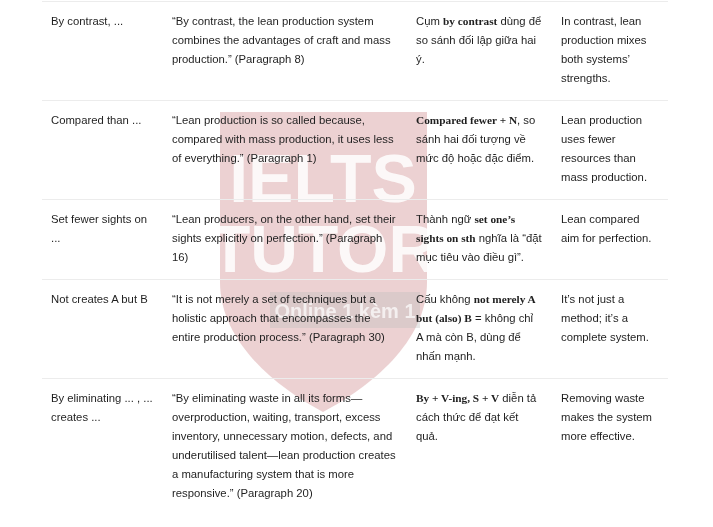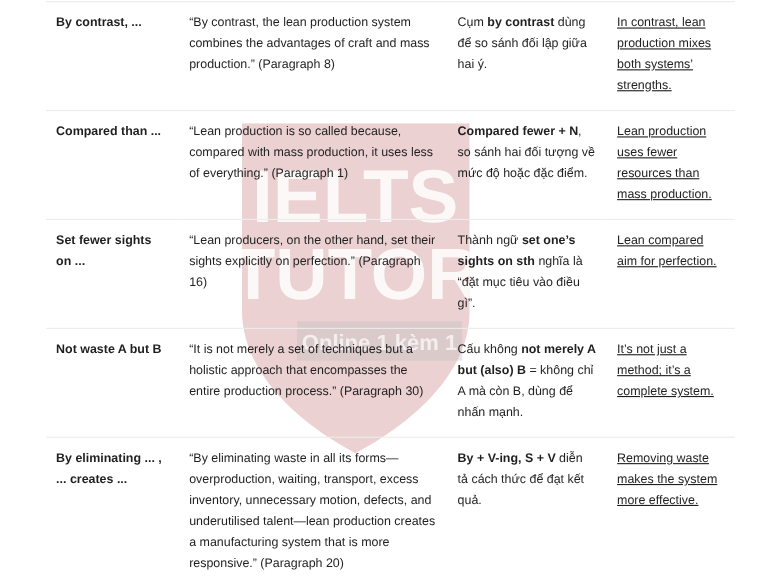--- a/index.html
+++ b/index.html
@@ -29,25 +29,25 @@
       width: 620px;
       table-layout: fixed;
     }
     tr {
       border-top: 1px solid #ececec;
     }
     td {
       vertical-align: top;
       padding: 10px 10px 12px 9px;
     }
-    td.c1 { width: 102px; font-weight: bold; }
+    td.c1 { width: 102px; font-weight: normal; }
     td.c2 { width: 225px; }
     td.c3 { width: 126px; }
-    td.c4 { width: 97px; text-decoration: underline; }
-    b { font-weight: bold; }
+    td.c4 { width: 97px; }
+    b { font-weight: bold; font-family: Liberation Serif, serif; }
 
     
     .watermark {
       position: absolute;
       left: 220px;
       top: 112px;
       width: 207px;
       height: 300px;
       z-index: 1;
       pointer-events: none;
@@ -82,21 +82,21 @@
         <td class="c3"><b>Compared fewer + N</b><span>, so sánh hai đối tượng về mức độ hoặc đặc điểm.</span></td>
         <td class="c4">Lean production uses fewer resources than mass production.</td>
       </tr>
       <tr>
         <td class="c1">Set fewer sights on ...</td>
         <td class="c2">“Lean producers, on the other hand, set their sights explicitly on perfection.” (Paragraph 16)</td>
         <td class="c3"><span>Thành ngữ </span><b>set one’s sights on sth</b><span> nghĩa là “đặt mục tiêu vào điều gì”.</span></td>
         <td class="c4">Lean compared aim for perfection.</td>
       </tr>
       <tr>
-        <td class="c1">Not waste A but B</td>
+        <td class="c1">Not creates A but B</td>
         <td class="c2">“It is not merely a set of techniques but a holistic approach that encompasses the entire production process.” (Paragraph 30)</td>
         <td class="c3"><span>Cấu không </span><b>not merely A but (also) B</b><span> = không chỉ A mà còn B, dùng để nhấn mạnh.</span></td>
         <td class="c4">It’s not just a method; it’s a complete system.</td>
       </tr>
       <tr>
         <td class="c1">By eliminating ... , ... creates ...</td>
         <td class="c2">“By eliminating waste in all its forms—overproduction, waiting, transport, excess inventory, unnecessary motion, defects, and underutilised talent—lean production creates a manufacturing system that is more responsive.” (Paragraph 20)</td>
         <td class="c3"><b>By + V-ing, S + V</b><span> diễn tả cách thức để đạt kết quả.</span></td>
         <td class="c4">Removing waste makes the system more effective.</td>
       </tr>

